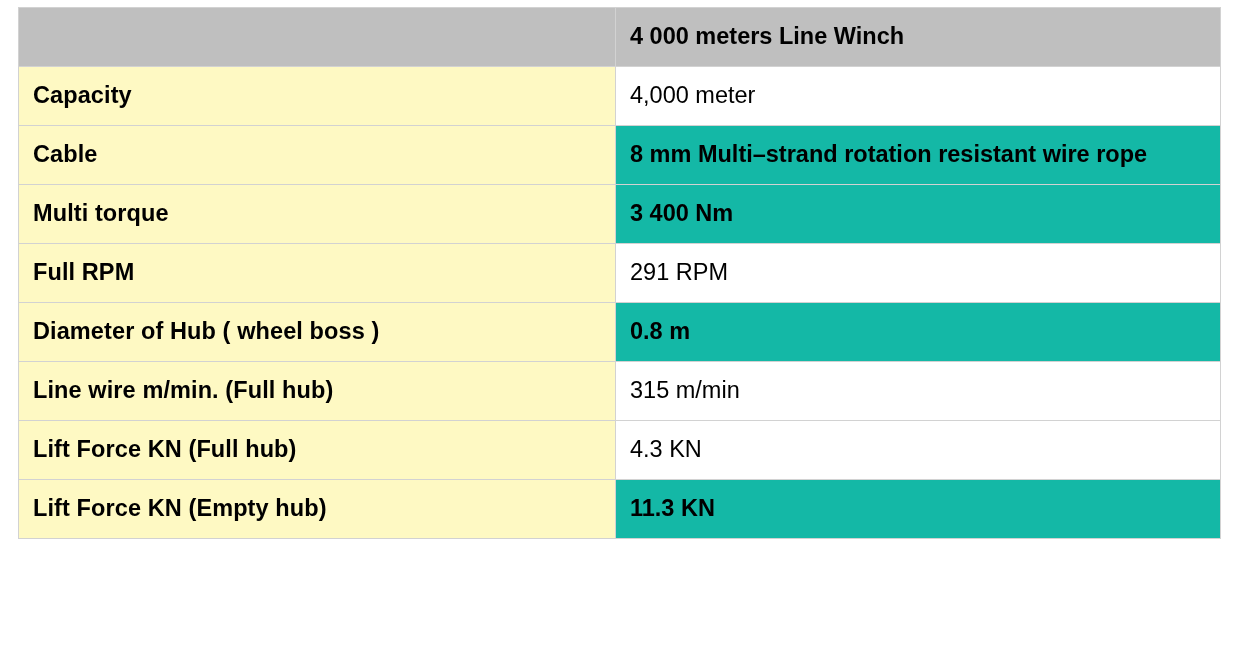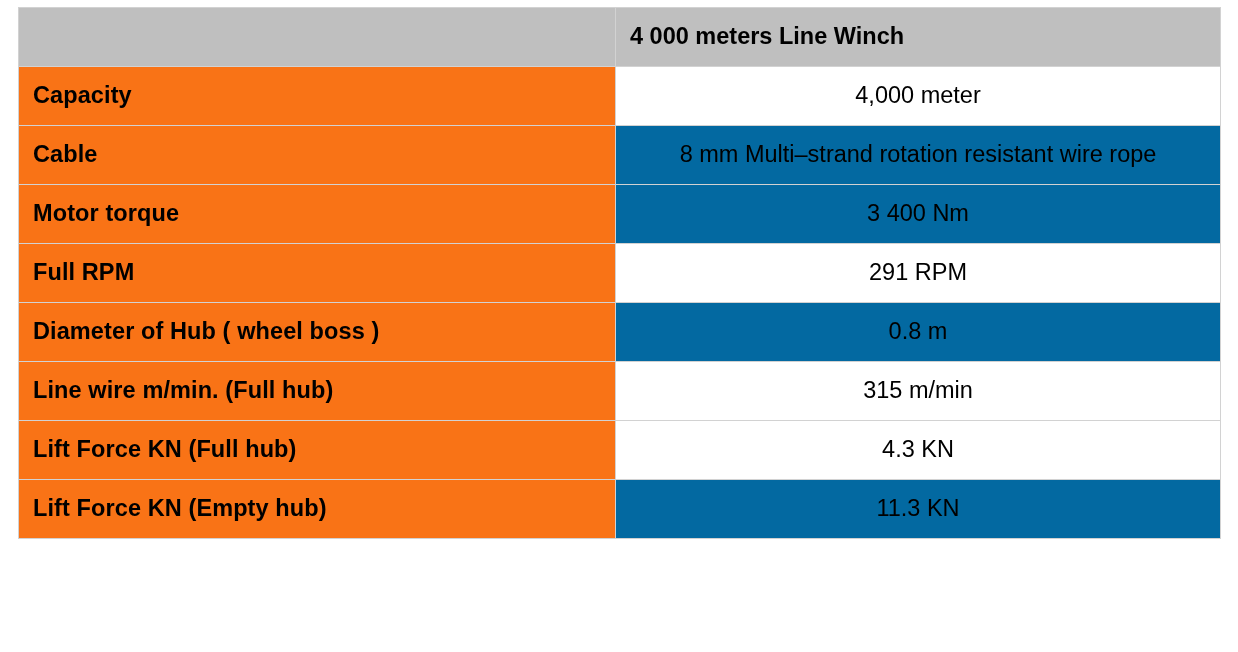--- a/index.html
+++ b/index.html
@@ -48,35 +48,34 @@
   }
   thead th.header-empty {
     background: #bfbfbf;
   }
   thead th.header-title {
     background: #bfbfbf;
     font-weight: bold;
   }
   
   tbody td.label-cell {
-    background: #f97316;
+    background: #fef9c3;
     font-weight: bold;
     letter-spacing: 0.1px;
   }
   tbody tr.row-odd td.value-cell {
     background: #ffffff;
     font-weight: normal;
   }
   tbody tr.row-even td.value-cell {
-    background: #0369a1;
-    font-weight: normal;
+    background: #14b8a6;
+    font-weight: bold;
   }
   tbody td.value-cell {
     font-weight: normal;
-    text-align: center;
   }
 </style>
 </head>
 <body>
 
 <div class="page">
   <table class="spec-table">
     <colgroup>
       <col class="label-col">
       <col class="value-col">
@@ -90,21 +89,21 @@
     <tbody>
       <tr class="row-odd">
         <td class="label-cell">Capacity</td>
         <td class="value-cell">4,000 meter</td>
       </tr>
       <tr class="row-even">
         <td class="label-cell">Cable</td>
         <td class="value-cell">8 mm  Multi–strand rotation resistant wire rope</td>
       </tr>
       <tr class="row-even">
-        <td class="label-cell">Motor torque</td>
+        <td class="label-cell">Multi torque</td>
         <td class="value-cell">3 400 Nm</td>
       </tr>
       <tr class="row-odd">
         <td class="label-cell">Full RPM</td>
         <td class="value-cell">291 RPM</td>
       </tr>
       <tr class="row-even">
         <td class="label-cell">Diameter of Hub ( wheel boss )</td>
         <td class="value-cell">0.8 m</td>
       </tr>

